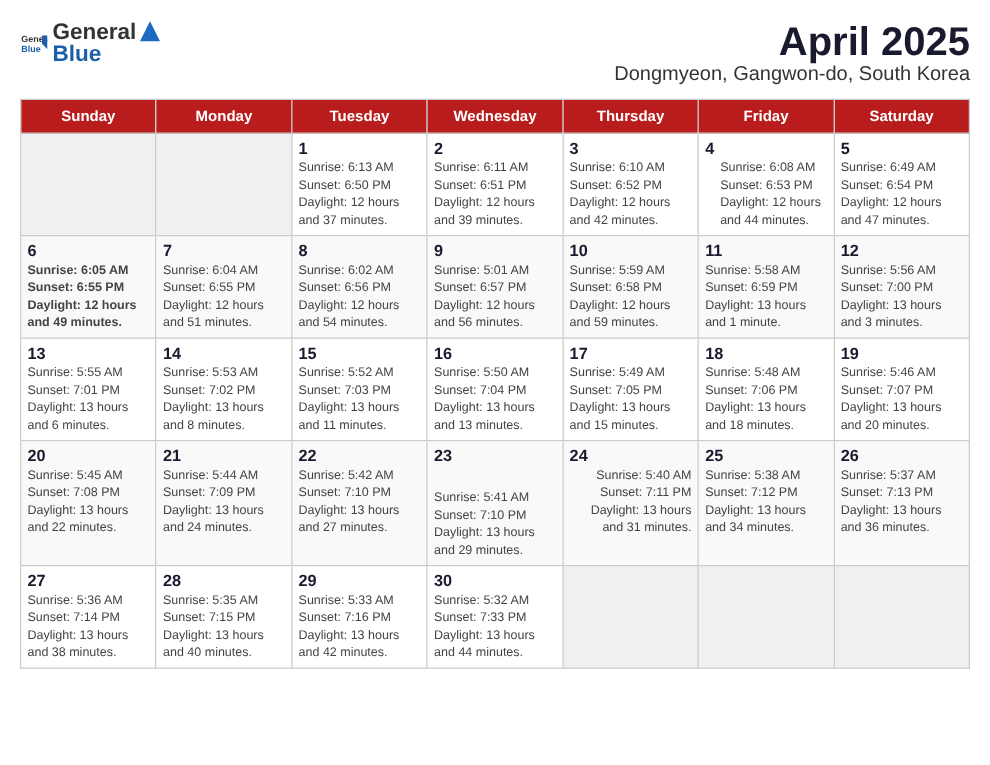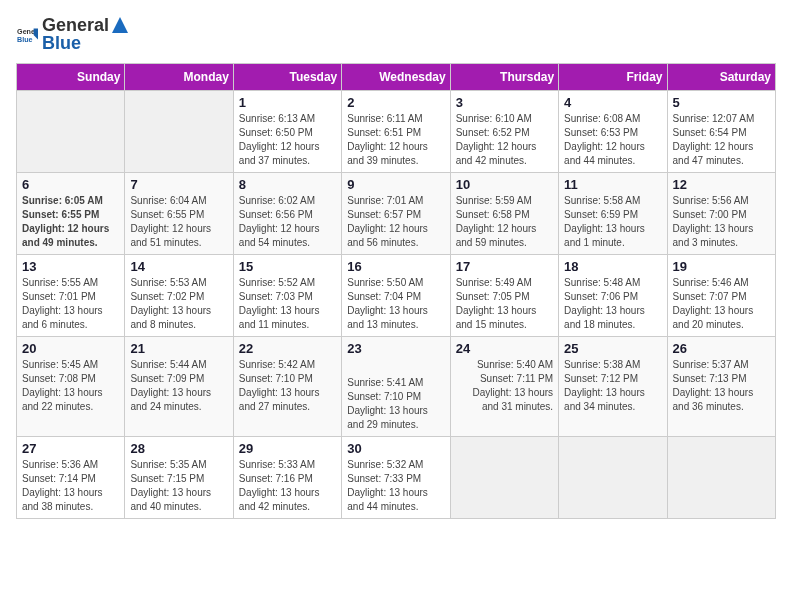--- a/index.html
+++ b/index.html
@@ -50,26 +50,26 @@
       font-size: 16px;
       color: #333;
       font-weight: normal;
     }
     .calendar {
       width: 100%;
       border-collapse: collapse;
       table-layout: fixed;
     }
     .calendar thead tr th {
-      background-color: #a21caf;
+      background-color: #b91c1c;
       color: #fff;
       font-size: 12px;
       font-weight: bold;
       padding: 6px 4px;
-      text-align: right;
+      text-align: center;
       border: 1px solid #ccc;
     }
     .calendar tbody tr td {
       border: 1px solid #ccc;
       vertical-align: top;
       padding: 4px 5px;
       font-size: 10.5px;
       color: #333;
       height: 80px;
       background: #fff;
@@ -108,20 +108,24 @@
         <span class="logo-text-general">General</span>
         <svg width="18" height="18" viewBox="0 0 18 18">
           <polygon points="9,1 17,17 1,17" fill="#1a6bbf"></polygon>
         </svg>
       </div>
       <div>
         <span class="logo-text-blue">Blue</span>
       </div>
     </div>
   </div>
+  <div class="title-area">
+    <div class="calendar-title">April 2025</div>
+    <div class="calendar-subtitle">Dongmyeon, Gangwon-do, South Korea</div>
+  </div>
 </div>
 
 <table class="calendar">
   <thead>
     <tr>
     <th>Sunday</th>
         <th>Monday</th>
         <th>Tuesday</th>
         <th>Wednesday</th>
         <th>Thursday</th>
@@ -146,27 +150,27 @@
 Daylight: 12 hours and 39 minutes.</div>
         </td>
         <td>
           <span class="day-number">3</span>
           <div class="day-info" style="white-space: pre-line;">Sunrise: 6:10 AM
 Sunset: 6:52 PM
 Daylight: 12 hours and 42 minutes.</div>
         </td>
         <td>
           <span class="day-number">4</span>
-          <div class="day-info" style="white-space: pre-line;">Sunrise: 6:08 AM
+          <div class="day-info" style="white-space: pre-line; margin-left: 12px;">Sunrise: 6:08 AM
 Sunset: 6:53 PM
 Daylight: 12 hours and 44 minutes.</div>
         </td>
         <td>
           <span class="day-number">5</span>
-          <div class="day-info" style="white-space: pre-line;">Sunrise: 12:07 AM
+          <div class="day-info" style="white-space: pre-line;">Sunrise: 6:49 AM
 Sunset: 6:54 PM
 Daylight: 12 hours and 47 minutes.</div>
         </td>
       </tr>
       <tr>
         <td>
           <span class="day-number">6</span>
           <div class="day-info" style="white-space: pre-line; font-weight: bold;">Sunrise: 6:05 AM
 Sunset: 6:55 PM
 Daylight: 12 hours and 49 minutes.</div>
@@ -178,21 +182,21 @@
 Daylight: 12 hours and 51 minutes.</div>
         </td>
         <td>
           <span class="day-number">8</span>
           <div class="day-info" style="white-space: pre-line;">Sunrise: 6:02 AM
 Sunset: 6:56 PM
 Daylight: 12 hours and 54 minutes.</div>
         </td>
         <td>
           <span class="day-number">9</span>
-          <div class="day-info" style="white-space: pre-line;">Sunrise: 7:01 AM
+          <div class="day-info" style="white-space: pre-line;">Sunrise: 5:01 AM
 Sunset: 6:57 PM
 Daylight: 12 hours and 56 minutes.</div>
         </td>
         <td>
           <span class="day-number">10</span>
           <div class="day-info" style="white-space: pre-line;">Sunrise: 5:59 AM
 Sunset: 6:58 PM
 Daylight: 12 hours and 59 minutes.</div>
         </td>
         <td>

